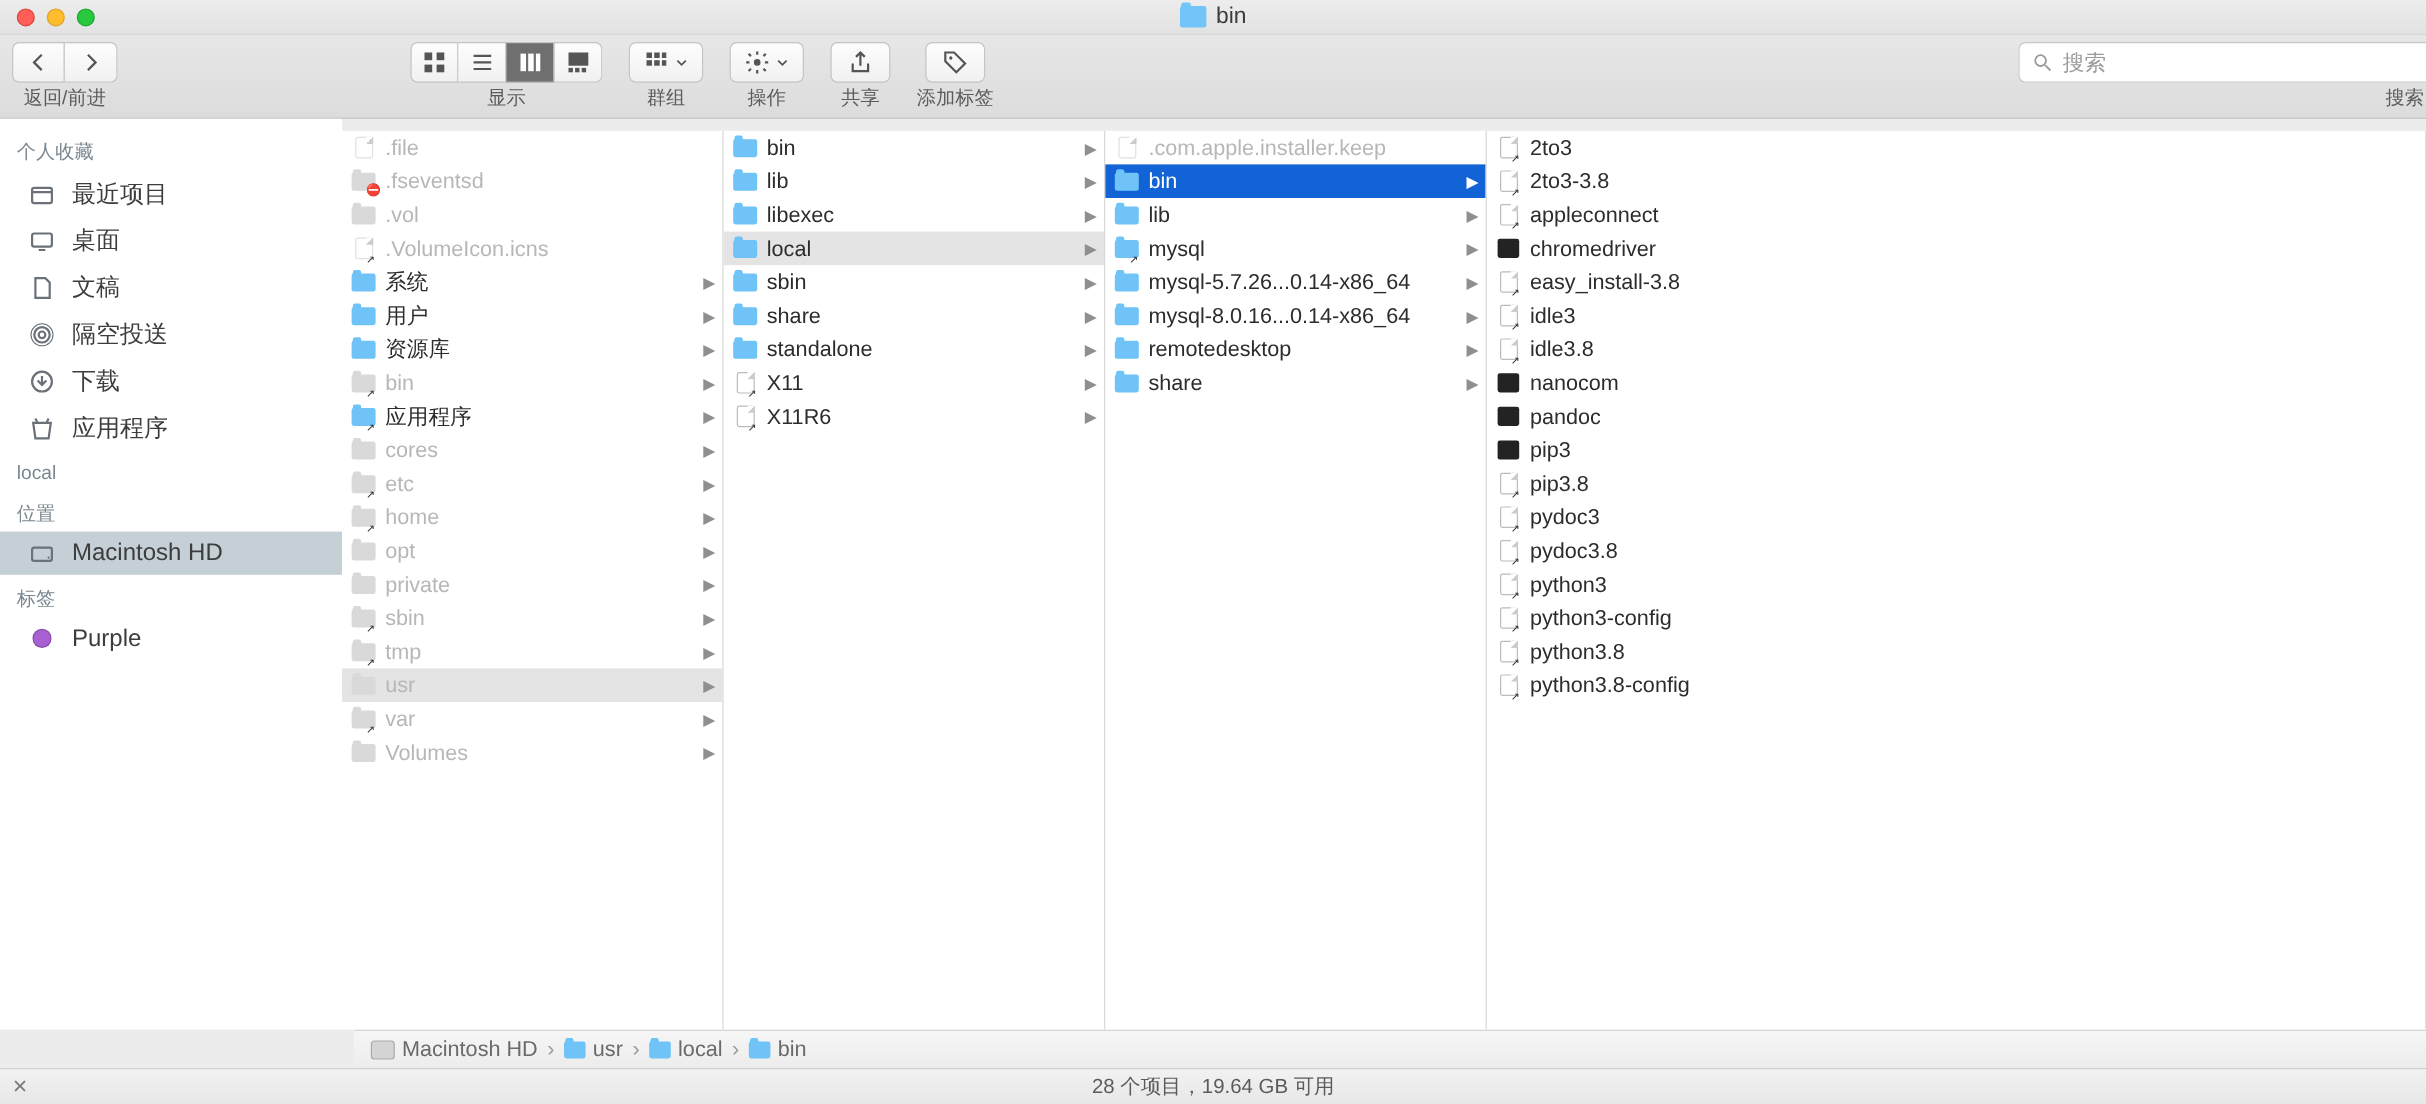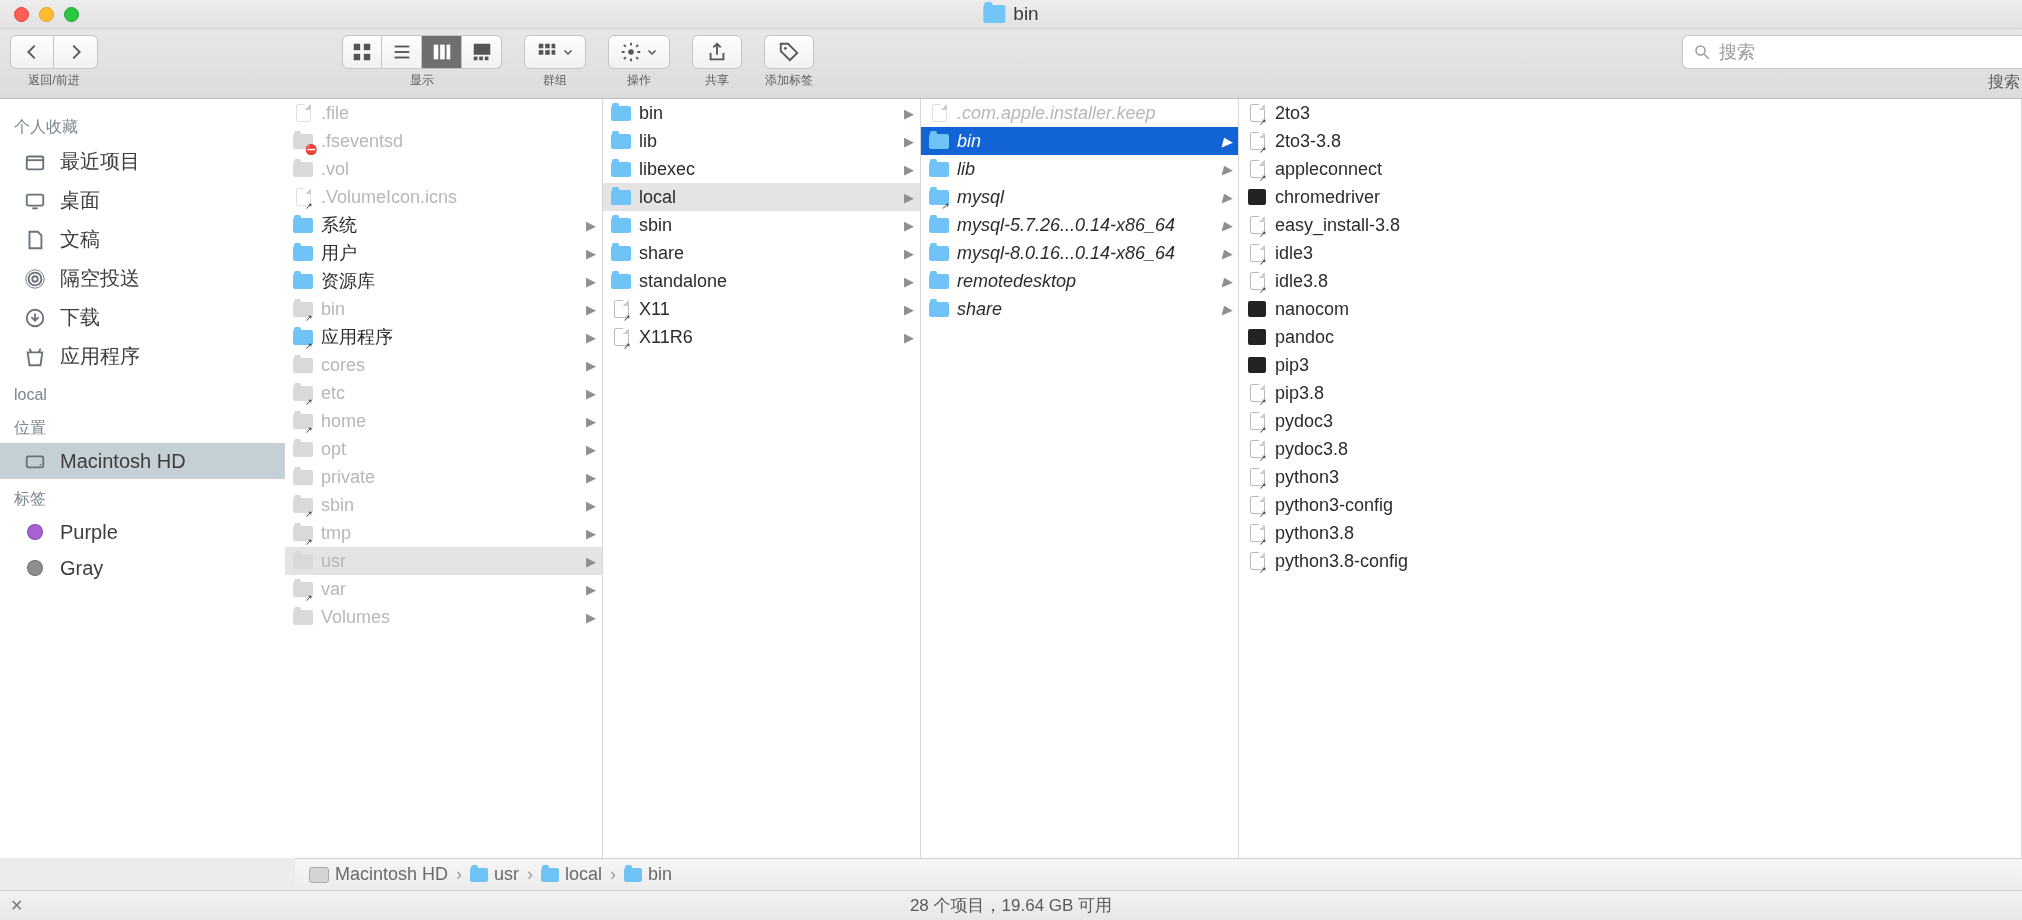--- a/index.html
+++ b/index.html
@@ -19,42 +19,42 @@
 
 .toolbar { height: 70px; background: linear-gradient(#e7e7e7,#dcdcdc); border-bottom: 1px solid #bdbdbd; display: flex; align-items: flex-start; padding: 6px 10px 0 10px; gap: 22px; }
 .tool-group { display: flex; flex-direction: column; align-items: center; gap: 3px; }
 .btn-row { display: flex; }
 .btn { height: 34px; background: linear-gradient(#fdfdfd,#f1f1f1); border: 1px solid #c5c5c5; display: flex; align-items: center; justify-content: center; color: #555; }
 .btn + .btn { border-left: none; }
 .btn:first-child { border-radius: 6px 0 0 6px; }
 .btn:last-child { border-radius: 0 6px 6px 0; }
 .btn.single { border-radius: 6px; }
 .btn.active { background: #6f6f6f; color: #fff; }
-.tool-label { font-size: 12px; color: #5c5c5c; text-align: right; }
+.tool-label { font-size: 16px; color: #5c5c5c; text-align: right; }
 .spacer { flex: 1; }
 .search-box { height: 34px; width: 340px; background: #fff; border: 1px solid #c7c7c7; border-radius: 6px; display: flex; align-items: center; padding: 0 10px; gap: 8px; color: #9a9a9a; margin-right: -10px; border-right: none; border-radius: 6px 0 0 6px; }
 .search-caption { font-size: 16px; color: #5c5c5c; text-align: right; margin-right: -8px; }
 
 .icon-svg { width: 22px; height: 22px; }
 
 
 .main { display: flex; height: calc(100% - 29px - 70px - 32px - 30px); }
 .sidebar { width: 285px; background: #ffffff; overflow-y: auto; padding-top: 8px; }
 .side-header { font-size: 16px; color: #7a8790; padding: 10px 14px 4px 14px; font-weight: 500; }
 .side-item { display: flex; align-items: center; gap: 12px; padding: 6px 14px 6px 22px; font-size: 20px; color: #3d3d3d; cursor: default; }
 .side-item.selected { background: #c4cfd6; }
 .side-icon { width: 26px; height: 24px; color: #6a7178; display: flex; align-items: center; justify-content: center; }
 .tag-dot { width: 16px; height: 16px; border-radius: 50%; border: 1px solid rgba(0,0,0,.2); }
 
 
-.columns { flex: 1; display: flex; background: #fff; overflow: hidden; }
+.columns { flex: 1; display: flex; background: #fff; overflow: hidden; margin-top: 10px; }
 .col { border-right: 1px solid #d8d8d8; overflow-y: auto; }
 .col0 { width: 318px; }
 .col1 { width: 318px; }
-.col2 { width: 318px; font-style: italic; }
+.col2 { width: 318px; }
 .col3 { flex: 1; }
 .row { display: flex; align-items: center; height: 28px; padding: 0 6px 0 8px; gap: 8px; font-size: 18px; color: #2c2c2c; position: relative; }
 .row.dim { color: #b7b7b7; }
 .row.sel-path { background: #e4e4e4; }
 .row.sel-active { background: #1163d6; color: #fff; }
 .row .arrow { margin-left: auto; color: #8f8f8f; font-size: 13px; }
 .row.sel-active .arrow { color: #fff; }
 .ficon { width: 20px; height: 18px; flex-shrink: 0; display: flex; align-items: center; justify-content: center; }
 .folder-ic { width: 20px; height: 15px; background: #6fc3f7; border-radius: 2px; position: relative; }
 .folder-ic.dim { background: #d9d9d9; }
@@ -282,26 +282,20 @@
           </svg>
         </span>
         <span>Macintosh HD</span>
       </div>
       <div class="side-header">标签</div>
       <div class="side-item">
         <span class="side-icon">
           <span class="tag-dot" style="background: rgb(169, 96, 210);"></span>
         </span>
         <span>Purple</span>
-      </div>
-      <div class="side-item">
-        <span class="side-icon">
-          <span class="tag-dot" style="background: rgb(142, 142, 142);"></span>
-        </span>
-        <span>Gray</span>
       </div>
     </div>
   <div class="columns" id="columns">
       <div class="col col0">
         <div class="row dim">
           <span class="ficon">
             <span class="file-ic dim"></span>
           </span>
           <span>.file</span>
         </div>

